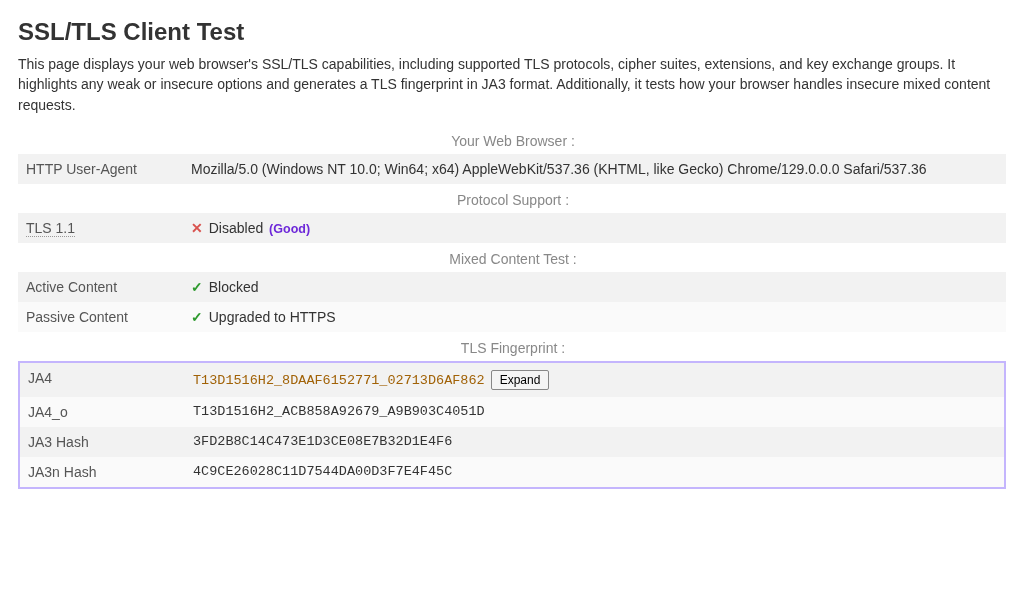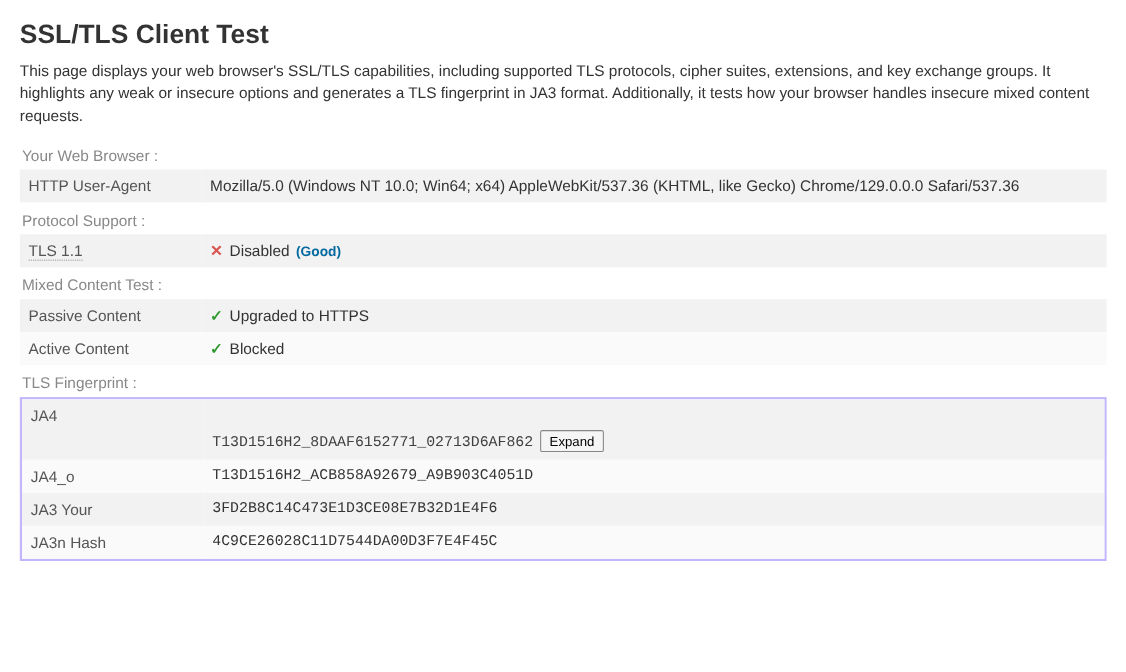--- a/index.html
+++ b/index.html
@@ -1,34 +1,34 @@
 <!DOCTYPE html>
 <html><head>
   <meta charset="utf-8">
   <style>
     * { box-sizing: border-box; margin: 0; padding: 0; }
     body { font-family: Arial, Helvetica, sans-serif; font-size: 14px; color: #333; background: #fff; padding: 18px 18px 10px 18px; width: 1024px; }
     h1 { font-size: 24px; font-weight: 600; color: #333; margin-bottom: 8px; }
     .desc { color: #333; line-height: 1.45; margin-bottom: 18px; max-width: 990px; }
-    .section-label { color: #888; font-size: 14px; margin: 8px 0 5px 2px; }
+    .section-label { color: #888; font-size: 14px; margin: 8px 0 5px 2px; text-align: center; }
     table { width: 100%; border-collapse: collapse; }
     tr { }
     td.key { width: 165px; padding: 7px 10px 7px 8px; color: #555; vertical-align: top; }
     td.key .dotted { border-bottom: 1px dotted #999; }
     td.val { padding: 7px 10px 7px 8px; color: #333; }
     .alt-bg tr:nth-child(odd) td { background: #f2f2f2; }
     .alt-bg tr:nth-child(even) td { background: #fafafa; }
     .check { color: #2e9a2e; font-weight: bold; margin-right: 6px; }
     .cross { color: #d9534f; font-weight: bold; margin-right: 6px; }
-    .good { color: #0369a1; font-weight: bold; font-size: 12.5px; margin-left: 2px; }
+    .good { color: #6d28d9; font-weight: bold; font-size: 12.5px; margin-left: 2px; }
     .fp-box { border: 2px solid #c4b5fd; padding: 0; }
     .fp-box table tr td { background: #f2f2f2; }
     .fp-box table tr:nth-child(even) td { background: #fafafa; }
-    .mono { font-family: "Courier New", monospace; font-size: 13.5px; color: #404040; }
-    button.expand { font-family: Arial, Helvetica, sans-serif; font-size: 12px; padding: 2px 8px; border: 1px solid #888; background: #f5f5f5; border-radius: 2px; margin-left: 6px; cursor: pointer; margin-top: 21px; }
+    .mono { font-family: "Courier New", monospace; font-size: 13.5px; color: #a16207; }
+    button.expand { font-family: Arial, Helvetica, sans-serif; font-size: 12px; padding: 2px 8px; border: 1px solid #888; background: #f5f5f5; border-radius: 2px; margin-left: 6px; cursor: pointer; }
   </style>
 </head>
 <body>
 
 <h1>SSL/TLS Client Test</h1>
 <p class="desc">This page displays your web browser's SSL/TLS capabilities, including supported TLS protocols, cipher suites, extensions, and key exchange groups. It highlights any weak or insecure options and generates a TLS fingerprint in JA3 format. Additionally, it tests how your browser handles insecure mixed content requests.</p>
 
 <div class="section-label">Your Web Browser :</div>
 <table class="alt-bg">
   <tbody>
@@ -46,44 +46,44 @@
     <td class="key"><span class="dotted">TLS 1.1</span></td>
     <td class="val"><span class="cross">✕</span><span>Disabled</span> <span class="good">(Good)</span></td>
   </tr>
 </tbody>
   </table>
 
 <div class="section-label">Mixed Content Test :</div>
 <table class="alt-bg">
   <tbody>
       <tr>
+    <td class="key">Active Content</td>
+    <td class="val"><span class="check">✓</span><span>Blocked</span></td>
+  </tr>
+  <tr>
     <td class="key">Passive Content</td>
     <td class="val"><span class="check">✓</span><span>Upgraded to HTTPS</span></td>
-  </tr>
-  <tr>
-    <td class="key">Active Content</td>
-    <td class="val"><span class="check">✓</span><span>Blocked</span></td>
   </tr>
 </tbody>
   </table>
 
 <div class="section-label">TLS Fingerprint :</div>
 <div class="fp-box">
   <table>
     <tbody>
         <tr>
       <td class="key">JA4</td>
       <td class="val"><span class="mono">T13D1516H2_8DAAF6152771_02713D6AF862</span><button class="expand">Expand</button></td>
     </tr>
     <tr>
       <td class="key">JA4_o</td>
       <td class="val mono">T13D1516H2_ACB858A92679_A9B903C4051D</td>
     </tr>
     <tr>
-      <td class="key">JA3 Your</td>
+      <td class="key">JA3 Hash</td>
       <td class="val mono">3FD2B8C14C473E1D3CE08E7B32D1E4F6</td>
     </tr>
     <tr>
       <td class="key">JA3n Hash</td>
       <td class="val mono">4C9CE26028C11D7544DA00D3F7E4F45C</td>
     </tr>
   </tbody>
     </table>
 </div>
 

